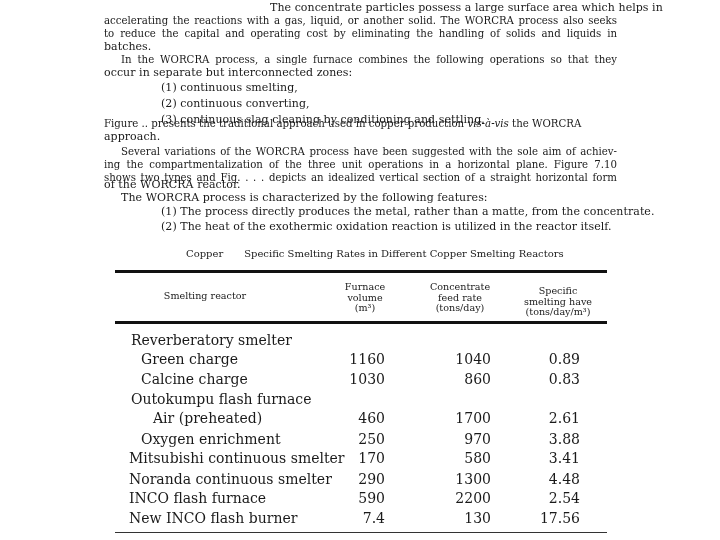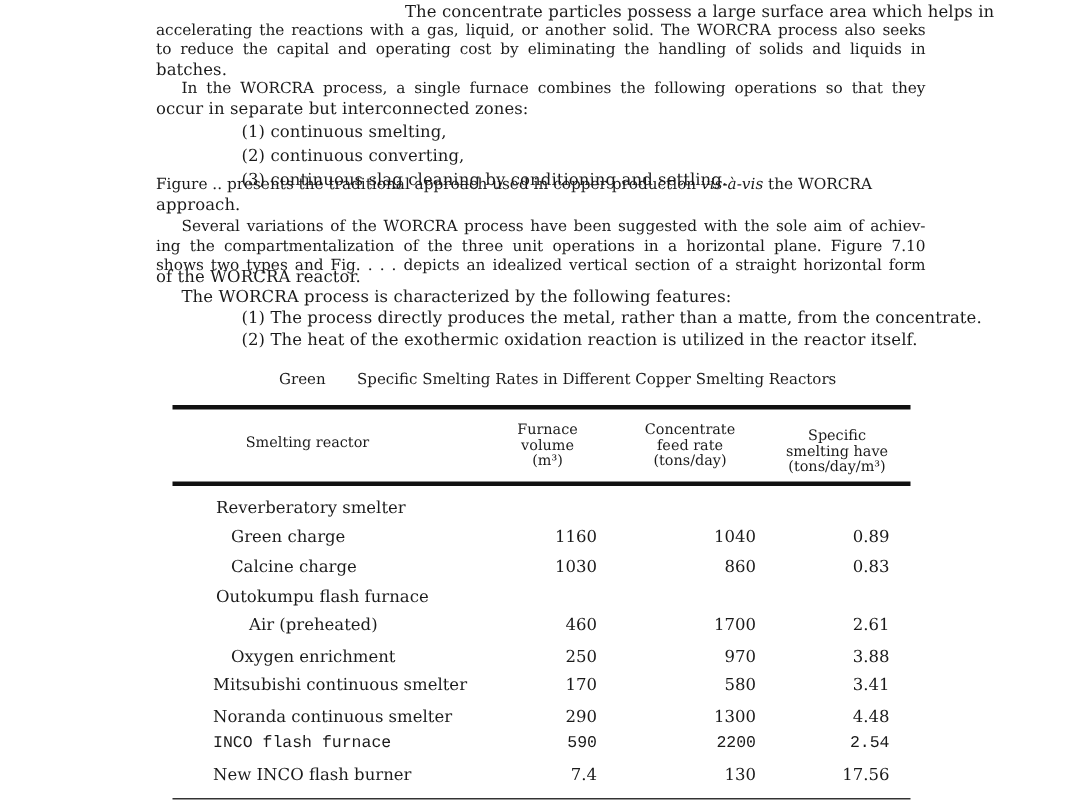--- a/index.html
+++ b/index.html
@@ -8,21 +8,21 @@
   .page { position:absolute; left:0; top:0; width:720px; height:540px; }
   .line { position:absolute; font-size:11px; line-height:13px; white-space:nowrap;
           letter-spacing:0.05px; }
   .justify { text-align:justify; text-align-last:justify; }
   .para { position:absolute; left:104px; width:513px; font-size:10.2px; line-height:13.2px; }
   .caption { position:absolute; left:186px; top:248px; font-size:10px; white-space:nowrap; }
   .caption .cap-title { margin-left:21px; }
   .rule-thick { position:absolute; left:115px; width:492px; height:3px; background:#111; }
   .rule-thin { position:absolute; left:115px; width:492px; height:1px; background:#333; }
   .th { position:absolute; font-size:9.6px; line-height:10.5px; text-align:center; }
-  .row { position:absolute; left:128px; width:492px; height:14px; font-size:11px; }
+  .row { position:absolute; left:115px; width:492px; height:14px; font-size:14px; }
   .row .name { position:absolute; white-space:nowrap; }
   .row .c1, .row .c2, .row .c3 { position:absolute; text-align:right; }
   .row .c1 { left:220px; width:50px; }
   .row .c2 { left:326px; width:50px; }
   .row .c3 { left:420px; width:45px; }
   i { font-style:italic; }
 </style>
 </head>
 <body>
 
@@ -55,21 +55,21 @@
   <div class="line" style="left:104px; top:178px; top:178px;">of the WORCRA reactor.</div>
 
   <div class="line" style="left:121px; top:191px;">The WORCRA process is characterized by the following features:</div>
 
   <div>
     <div class="line" style="left:161px; top:205px;">(1)  The process directly produces the metal, rather than a matte, from the concentrate.</div>
     <div class="line" style="left:161px; top:220px;">(2)  The heat of the exothermic oxidation reaction is utilized in the reactor itself.</div>
   </div>
 
   <div class="caption">
-    <span>Green</span><span class="cap-title">Specific Smelting Rates in Different Copper Smelting Reactors</span>
+    <span>Copper</span><span class="cap-title">Specific Smelting Rates in Different Copper Smelting Reactors</span>
   </div>
 
   <div class="rule-thick" style="top:270px;"></div>
 
   <div>
     <div class="th" style="left:150px; top:291px; width:110px;">Smelting reactor</div>
     <div class="th" style="left:335px; top:282px; width:60px;">
       <div>Furnace</div>
       <div>volume</div>
       <div>(m³)</div>
@@ -124,21 +124,21 @@
       <span class="c1">170</span>
       <span class="c2">580</span>
       <span class="c3">3.41</span>
     </div>
     <div class="row" style="top:471px;">
       <span class="name" style="left:14px;">Noranda continuous smelter</span>
       <span class="c1">290</span>
       <span class="c2">1300</span>
       <span class="c3">4.48</span>
     </div>
-    <div class="row" style="top:490px;font-family:Liberation Mono, monospace;">
+    <div class="row" style="top:490px;">
       <span class="name" style="left:14px;">INCO flash furnace</span>
       <span class="c1">590</span>
       <span class="c2">2200</span>
       <span class="c3">2.54</span>
     </div>
     <div class="row" style="top:510px;">
       <span class="name" style="left:14px;">New INCO flash burner</span>
       <span class="c1">7.4</span>
       <span class="c2">130</span>
       <span class="c3">17.56</span>

